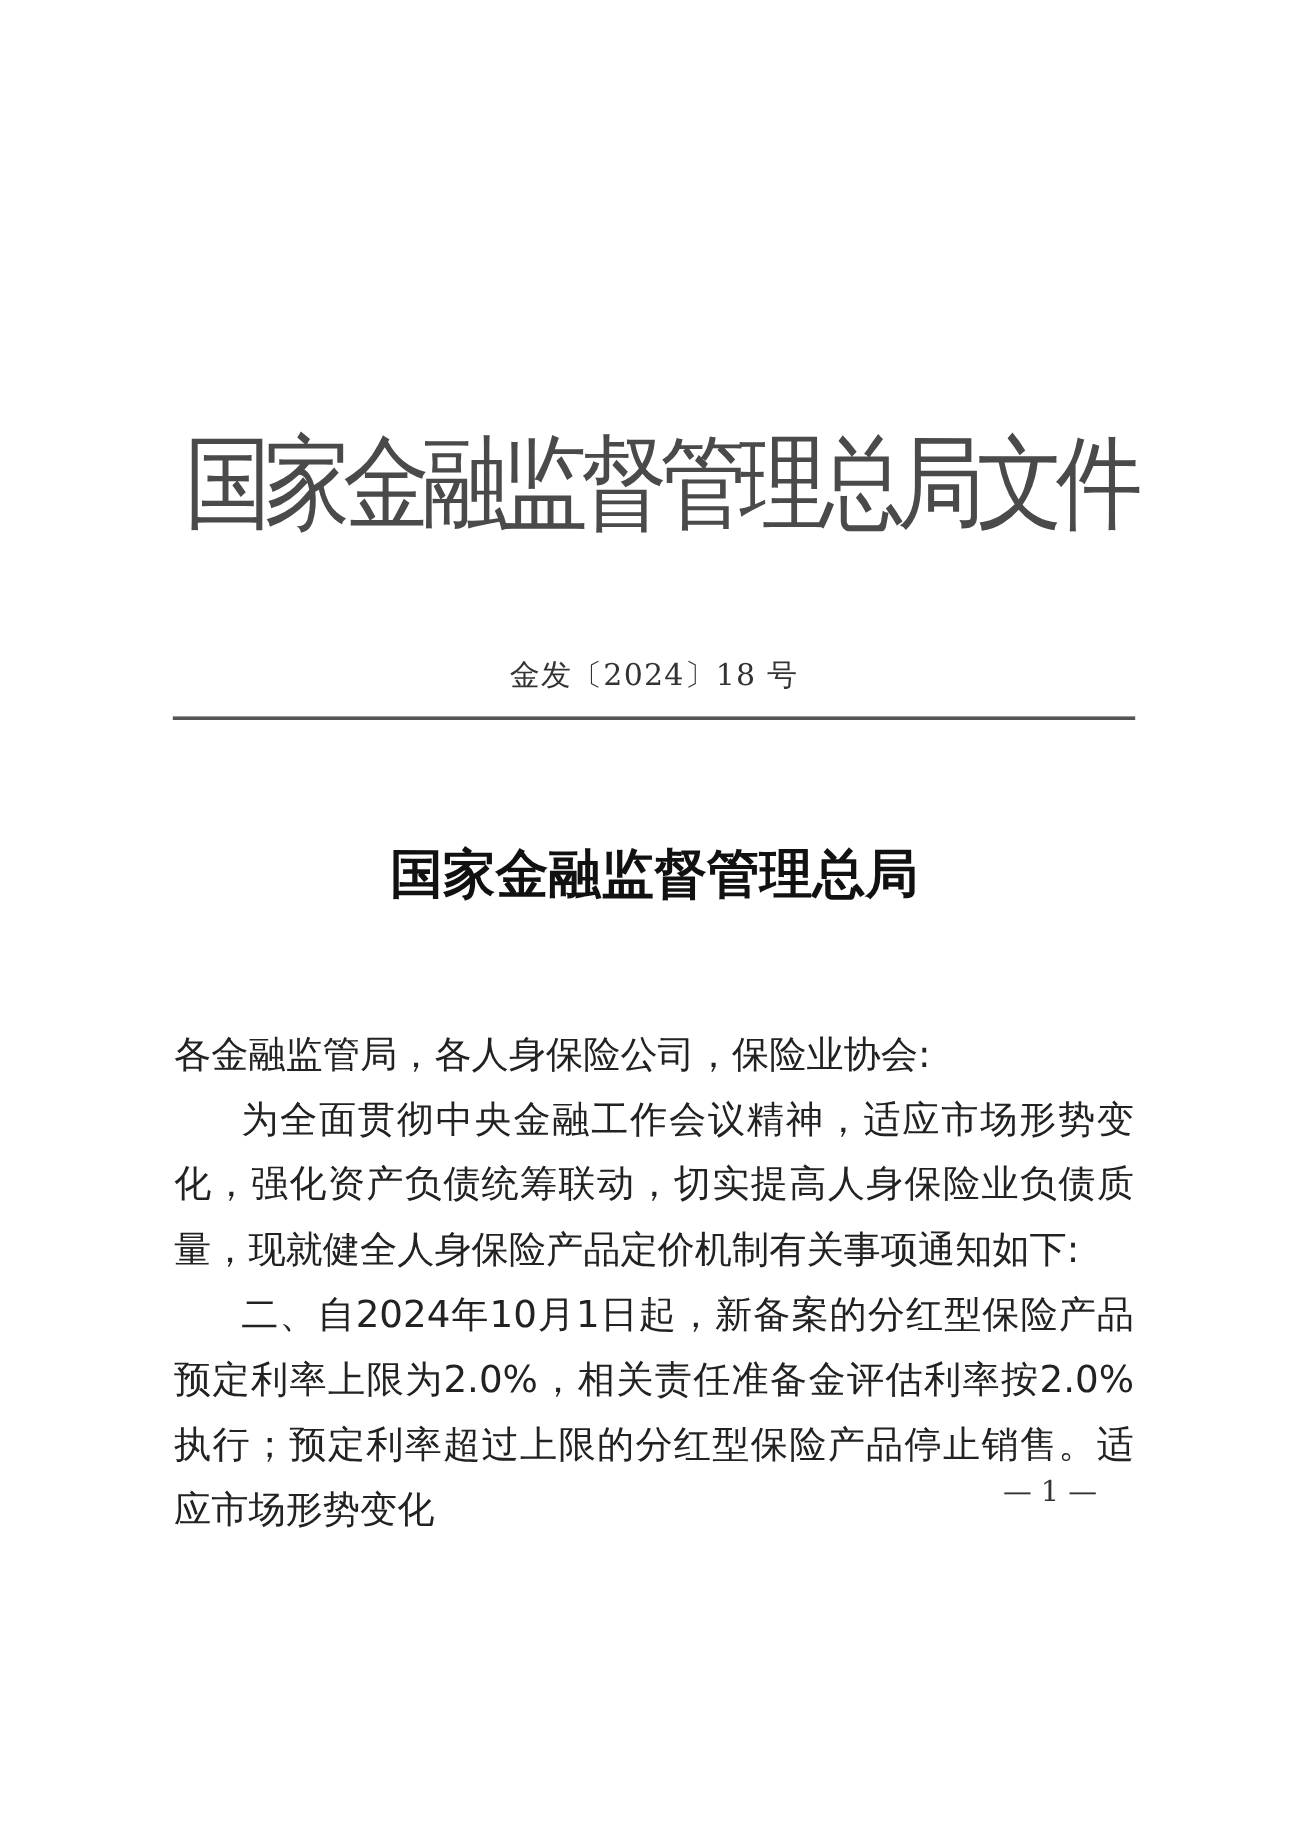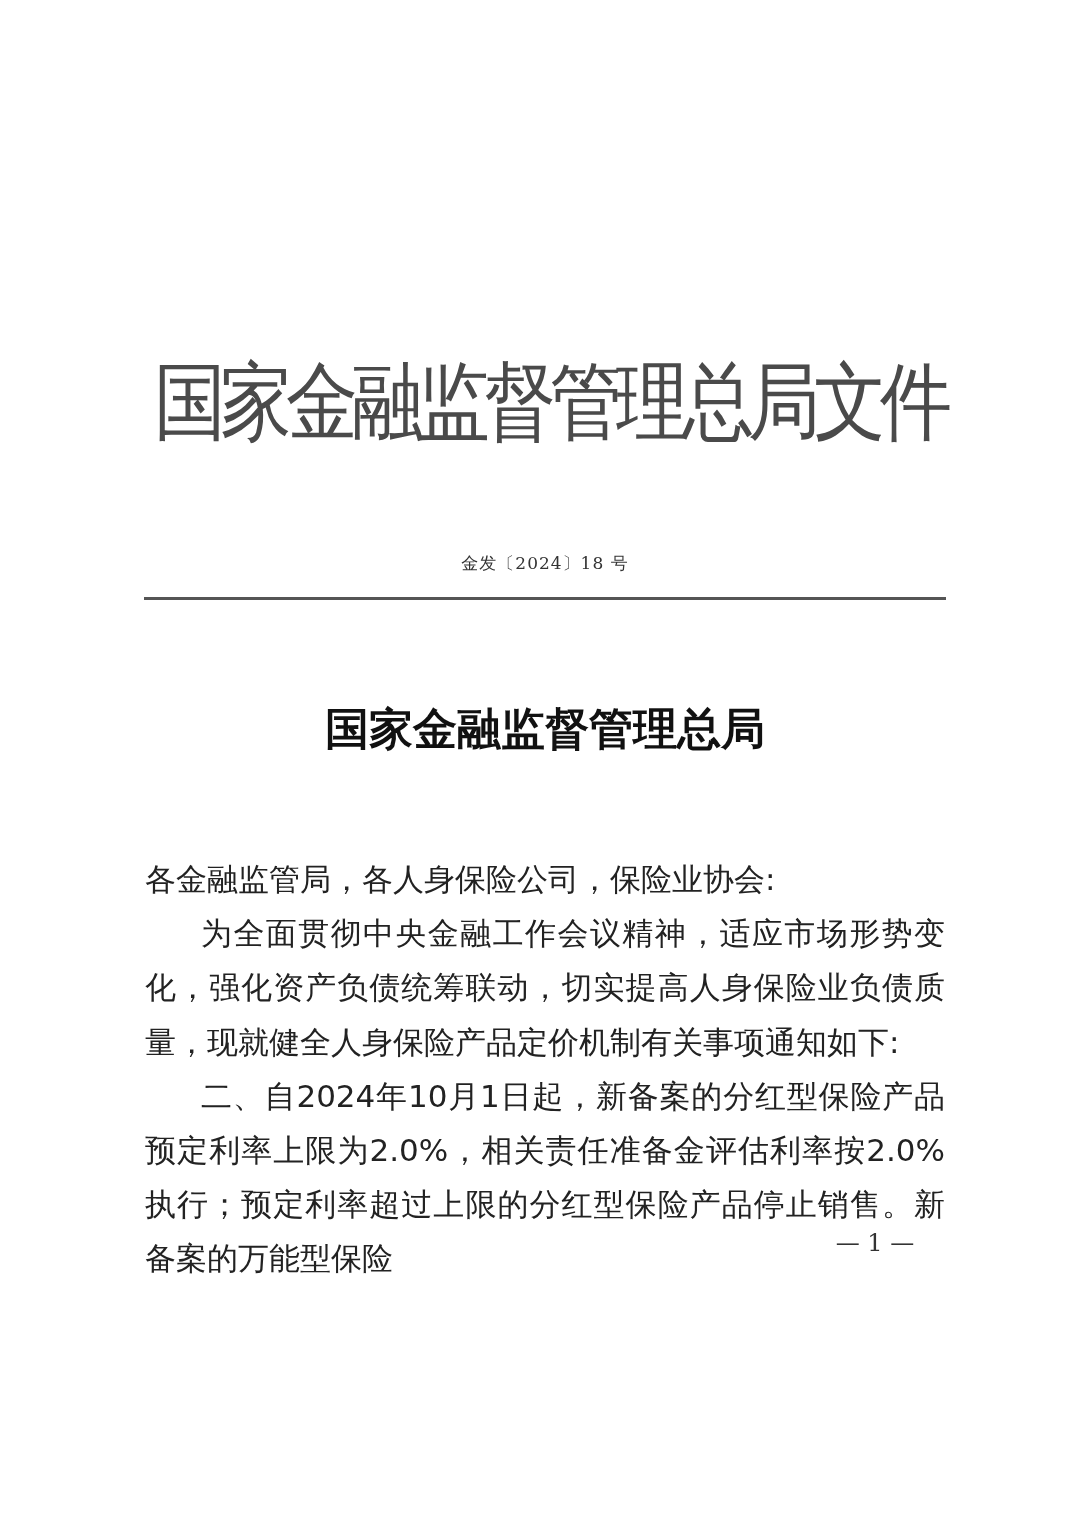--- a/index.html
+++ b/index.html
@@ -35,21 +35,21 @@
     letter-spacing: -6px;
     transform: scaleY(1.18);
     white-space: nowrap;
   }
   .doc-number {
     position: absolute;
     left: 140px;
     top: 543px;
     width: 810px;
     text-align: center;
-    font-size: 17px;
+    font-size: 25px;
     line-height: 40px;
     color: #333333;
     letter-spacing: 1px;
   }
   .header-rule {
     position: absolute;
     left: 144px;
     top: 597px;
     width: 802px;
     height: 3px;
@@ -107,18 +107,18 @@
 
   <div class="header-rule"></div>
 
   <div class="doc-title">
     <div>国家金融监督管理总局</div>
   </div>
 
   <div class="body-text">
     <p class="salutation">各金融监管局，各人身保险公司，保险业协会:</p>
     <p class="indent">为全面贯彻中央金融工作会议精神，适应市场形势变化，强化资产负债统筹联动，切实提高人身保险业负债质量，现就健全人身保险产品定价机制有关事项通知如下:</p>
-    <p class="indent">二、自2024年10月1日起，新备案的分红型保险产品预定利率上限为2.0%，相关责任准备金评估利率按2.0%执行；预定利率超过上限的分红型保险产品停止销售。新备案的万能型保险</p>
+    <p class="indent">二、自2024年10月1日起，新备案的分红型保险产品预定利率上限为2.0%，相关责任准备金评估利率按2.0%执行；预定利率超过上限的分红型保险产品停止销售。适应市场形势变化</p>
   </div>
 
   <div class="page-number" style="top:1228px">— 1 —</div>
 
 </div>
 
 </body></html>

